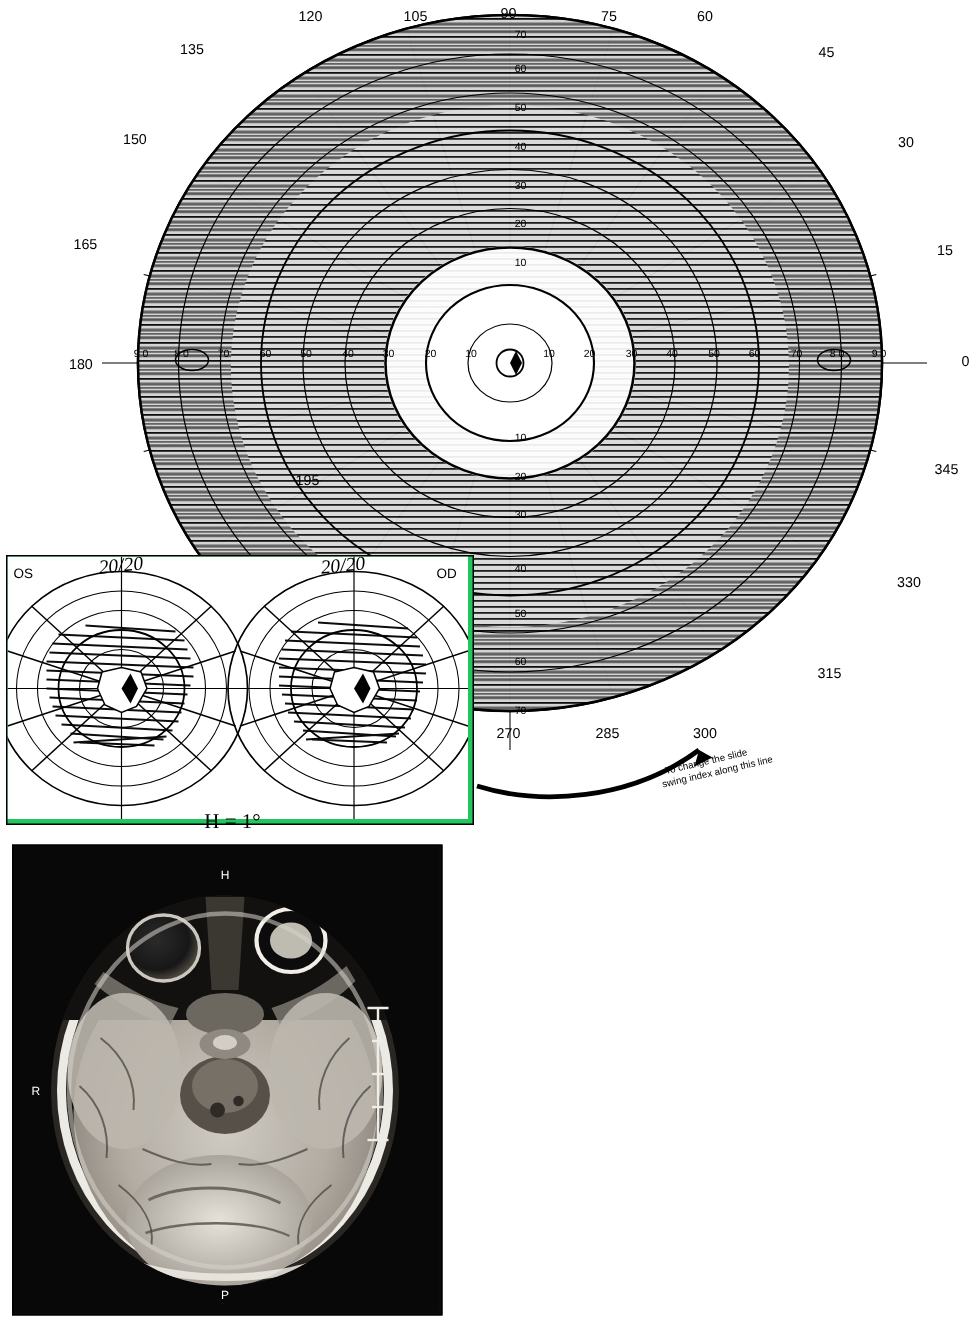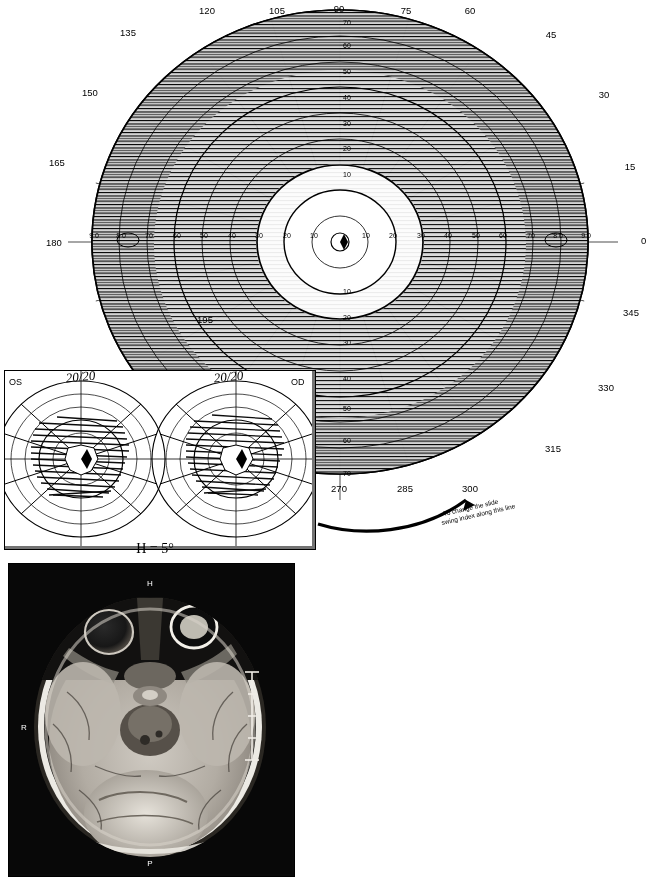--- a/index.html
+++ b/index.html
@@ -8,21 +8,21 @@
   .fig{position:absolute;}
 
   
   #perimetry{left:0;top:0;width:651px;height:560px;}
   #perimetry svg{display:block;}
   .ring-num{font-family:"Liberation Sans",sans-serif;font-size:7px;fill:#000;}
   .merid-num{font-family:"Liberation Sans",sans-serif;font-size:9.5px;fill:#000;}
   .note-text{font-family:"Liberation Sans",sans-serif;font-size:6.5px;fill:#000;}
 
   
-  #tangent{left:4px;top:370px;width:310px;height:178px;border:1.5px solid #000;background:#737373;}
+  #tangent{left:4px;top:370px;width:310px;height:178px;border:1.5px solid #000;background:#22c55e;}
   #tangent svg{display:block;}
   .acuity{font-family:"Liberation Serif",serif;font-size:13px;font-style:italic;fill:#000;}
   .eye-lbl{font-family:"Liberation Sans",sans-serif;font-size:9px;fill:#000;}
   .hlabel{position:absolute;left:0;top:541px;width:310px;text-align:center;
           font-family:"Liberation Serif",serif;font-size:14px;color:#000;}
 
   
   #mri{left:8px;top:563px;width:285px;height:312px;background:#0a0a0a;border:1px solid #000;}
   #mri svg{display:block;}
   .mri-lbl{font-family:"Liberation Sans",sans-serif;font-size:8px;fill:#ffffff;}
@@ -257,21 +257,21 @@
     <path d="M231,88 m-13,-11 l13,-3 l13,3 l4,11 l-7,12 l-10,4 l-11,-5 l-5,-11 z" fill="#ffffff" stroke="#000" stroke-width="1"></path>
     <path d="M231,88 l6,-10 l5,10 l-5,10 z" fill="#000"></path>
   </g>
 
   <text class="eye-lbl" x="4" y="14">OS</text>
   <text class="eye-lbl" x="286" y="14">OD</text>
   <text class="acuity" x="76" y="10" text-anchor="middle" transform="rotate(-6 76 10)">20/20</text>
   <text class="acuity" x="224" y="10" text-anchor="middle" transform="rotate(-6 224 10)">20/20</text>
 </svg>
 </div>
-<div class="hlabel">H = 5°</div>
+<div class="hlabel">H = 1°</div>
 
 <div class="fig" id="mri">
 <svg width="283" height="310" viewBox="0 0 283 310" xmlns="http://www.w3.org/2000/svg">
   <defs>
     <radialGradient id="brainG" cx="50%" cy="55%" r="62%">
       <stop offset="0%" stop-color="#cfcac2"></stop>
       <stop offset="55%" stop-color="#b2aca3"></stop>
       <stop offset="88%" stop-color="#8b857d"></stop>
       <stop offset="100%" stop-color="#55504a"></stop>
     </radialGradient>

